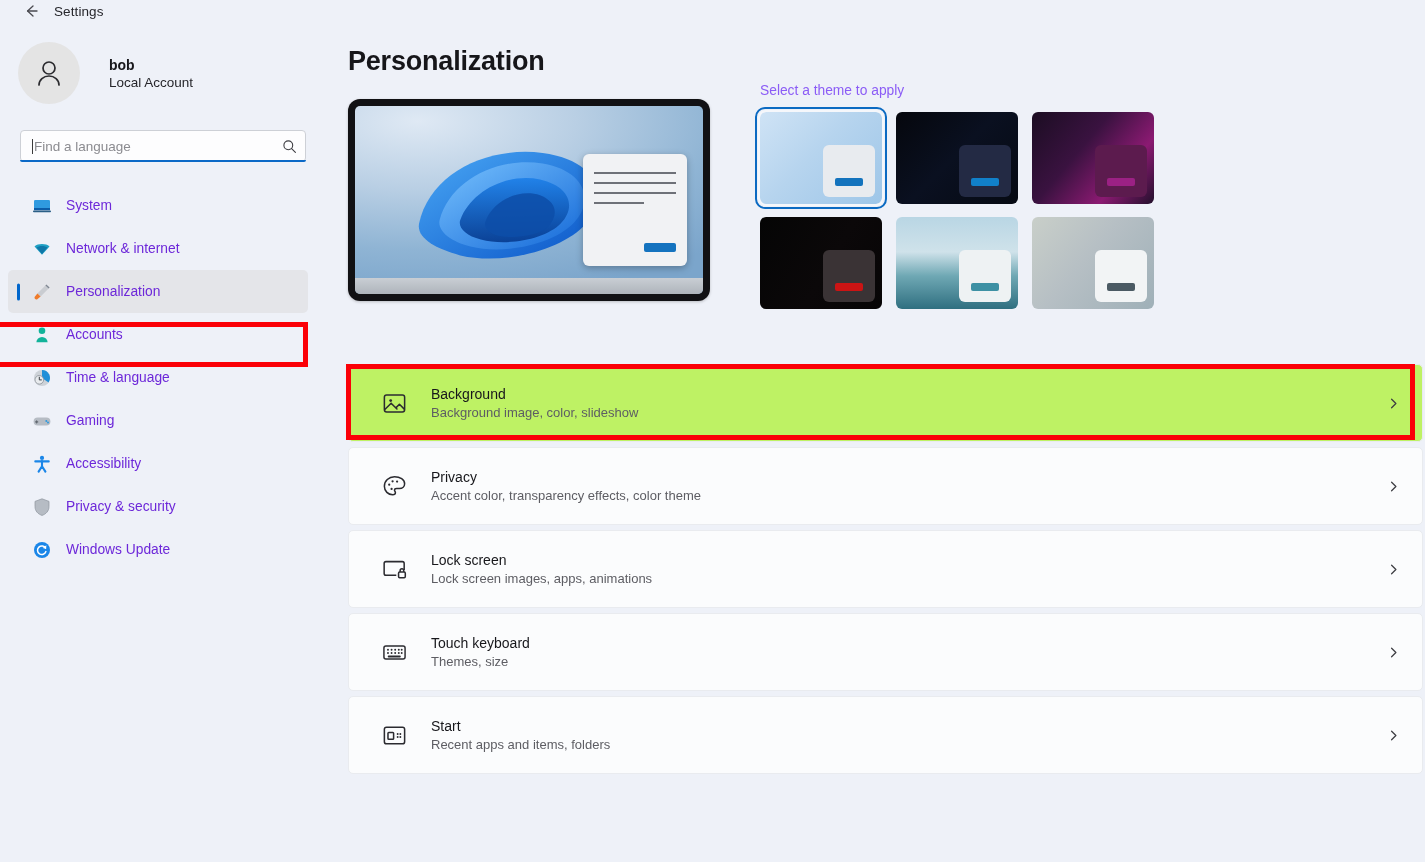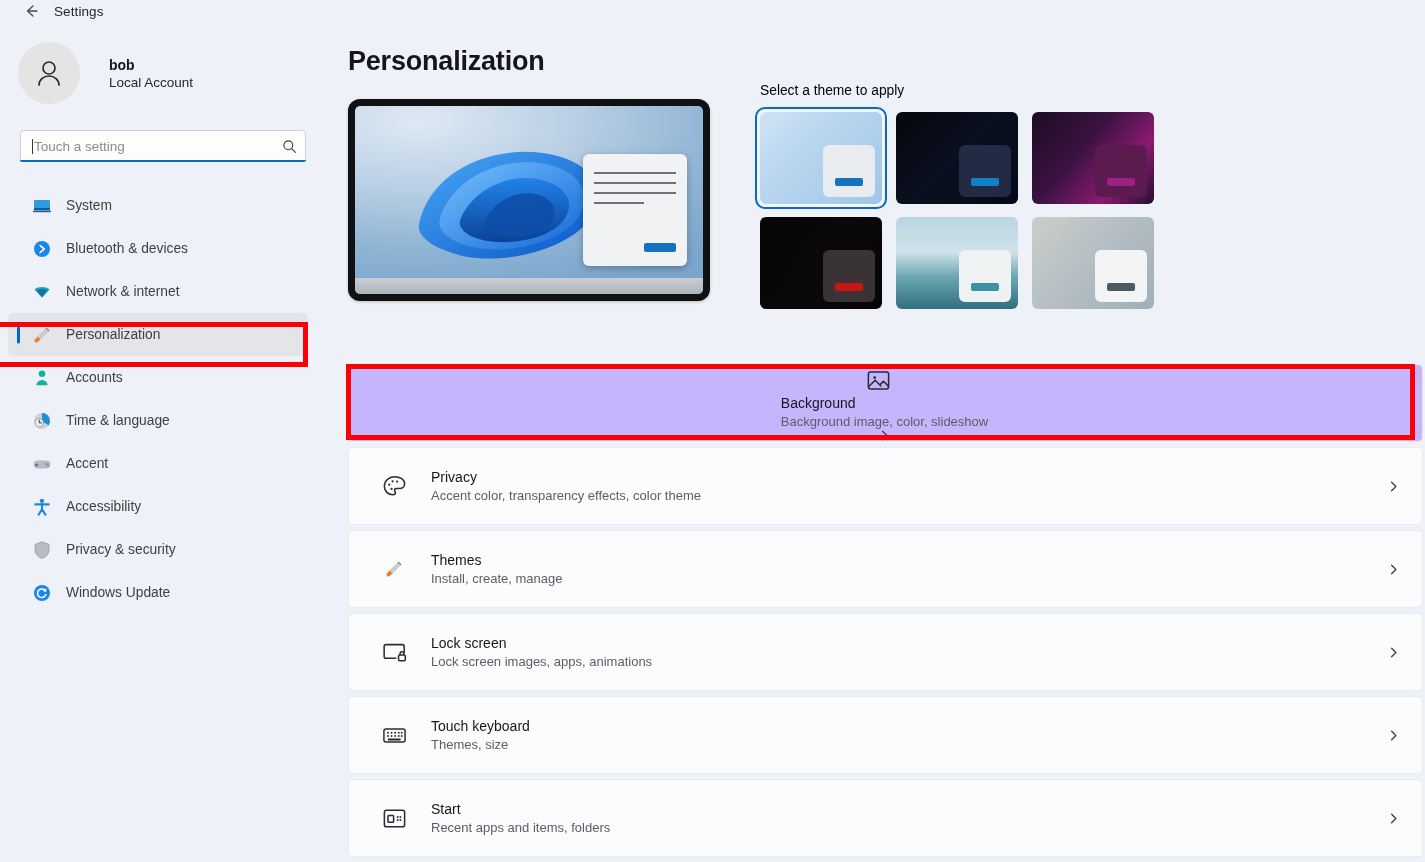--- a/index.html
+++ b/index.html
@@ -56,21 +56,21 @@
     border-radius: 5px; display: flex; align-items: center; gap: 14px;
     padding-left: 24px; cursor: default;
   }
   .nav-item.selected { background: #e4e5e9; }
   .nav-item .pill {
     position: absolute; left: 9px; top: 50%; transform: translateY(-50%);
     width: 3px; height: 17px; border-radius: 2px; background: #0066cc; display: none;
   }
   .nav-item.selected .pill { display: block; }
   .nav-icon { width: 20px; height: 20px; display: flex; align-items: center; justify-content: center; flex: 0 0 20px; }
-  .nav-label { font-size: 13.8px; color: #404040; }
+  .nav-label { font-size: 13.8px; color: #6d28d9; }
 
   
   .main { position: absolute; left: 330px; top: 22px; width: 1095px; height: 840px; }
   .page-title {
     font-size: 27px; font-weight: bold; color: #16161a;
     padding: 24px 0 0 18px; letter-spacing: -.2px;
   }
 
   
   .top-area { position: relative; height: 240px; margin-top: 22px; }
@@ -100,21 +100,21 @@
   .dialog-card .l2 { top: 28px; width: 82px; }
   .dialog-card .l3 { top: 38px; width: 82px; }
   .dialog-card .l4 { top: 48px; width: 50px; }
   .dialog-card .btn {
     position: absolute; right: 11px; bottom: 14px; width: 32px; height: 9px;
     border-radius: 2px; background: #1573bf;
   }
 
   
   .theme-panel { position: absolute; left: 430px; top: -16px; width: 400px; }
-  .theme-title { font-size: 13.8px; color: #000000; margin-bottom: 14px; }
+  .theme-title { font-size: 13.8px; color: #8b5cf6; margin-bottom: 14px; }
   .theme-grid { display: grid; grid-template-columns: repeat(3, 122px); gap: 13px 14px; }
   .theme-cell {
     position: relative; width: 122px; height: 92px; border-radius: 7px; cursor: pointer;
   }
   .theme-cell .ring {
     position: absolute; inset: -5px; border: 2px solid #0b6ac2; border-radius: 10px; display: none;
   }
   .theme-cell.selected .ring { display: block; }
   .theme-cell .inner-gap {
     position: absolute; inset: -2px; border: 2px solid #f5f7fb; border-radius: 8px; display: none;
@@ -130,21 +130,21 @@
   .thumb-btn { width: 28px; height: 8px; border-radius: 2px; }
 
   
   .settings-list { position: absolute; left: 18px; top: 342px; width: 1075px; }
   .row {
     position: relative; height: 78px; background: #fbfcfd;
     border: 1px solid #e9ebef; border-radius: 5px;
     margin-bottom: 5px; display: flex; align-items: center; padding: 0 22px 0 20px;
     cursor: pointer;
   }
-  .row.highlighted { background: #c4b5fd; flex-direction: column; }
+  .row.highlighted { background: #bef264; }
   .row-icon {
     width: 30px; height: 30px; margin-left: 10px; margin-right: 22px;
     display: flex; align-items: center; justify-content: center; color: #2b2b30; flex: 0 0 30px;
   }
   .row-text { flex: 1; display: flex; flex-direction: column; gap: 3px; }
   .row-title { font-size: 14px; color: #17171b; }
   .row-sub { font-size: 13px; color: #5d5d63; }
   .chevron { width: 14px; height: 14px; color: #3d3d42; display: flex; align-items: center; justify-content: center; }
 
   
@@ -180,21 +180,21 @@
       </div>
       <div class="account-text">
         <div class="account-name">bob</div>
         <div class="account-type">Local Account</div>
       </div>
     </div>
 
     <div class="search-wrap">
       <div class="search-box">
         <div class="caret"></div>
-        <div class="search-placeholder">Touch a setting</div>
+        <div class="search-placeholder">Find a language</div>
         <div class="search-icon">
           <svg width="15" height="15" viewBox="0 0 15 15" fill="none" stroke="currentColor" stroke-width="1.1">
             <circle cx="6.3" cy="6.3" r="4.4"></circle>
             <path d="M9.6 9.6 L13.4 13.4" stroke-linecap="round"></path>
           </svg>
         </div>
         <div class="search-underline"></div>
       </div>
     </div>
 
@@ -205,29 +205,20 @@
               <rect x="2" y="4" width="16" height="10" rx="1.3" fill="#2f9ae0"></rect>
               <rect x="2" y="12" width="16" height="2.2" fill="#0c5ca8"></rect>
               <rect x="1" y="14.6" width="18" height="1.6" rx=".8" fill="#2b5f86"></rect>
             </svg>
           </span>
           <span class="nav-label">System</span>
         </div>
         <div class="nav-item">
           <span class="nav-icon">
             <svg width="20" height="20" viewBox="0 0 20 20">
-              <circle cx="10" cy="10" r="8" fill="#1a86e8"></circle>
-              <path d="M8 6.2 L12.3 9.6 L8.6 12.6 M8.6 7.4 L12.3 10.4 L8 13.8" fill="none" stroke="#fff" stroke-width="1.2" stroke-linejoin="round" stroke-linecap="round"></path>
-            </svg>
-          </span>
-          <span class="nav-label">Bluetooth &amp; devices</span>
-        </div>
-        <div class="nav-item">
-          <span class="nav-icon">
-            <svg width="20" height="20" viewBox="0 0 20 20">
               <path d="M2.5 7.5 C6 4.3 14 4.3 17.5 7.5 L10 15.8 Z" fill="#1fa0c4"></path>
               <path d="M4.5 8.6 C7.2 6.4 12.8 6.4 15.5 8.6 L10 15 Z" fill="#0f77a8"></path>
             </svg>
           </span>
           <span class="nav-label">Network &amp; internet</span>
         </div>
         <div class="nav-item selected">
           <span class="pill"></span>
           <span class="nav-icon">
             <svg width="20" height="20" viewBox="0 0 20 20">
@@ -261,21 +252,21 @@
         <div class="nav-item">
           <span class="nav-icon">
             <svg width="20" height="20" viewBox="0 0 20 20">
               <rect x="1.6" y="6.4" width="16.8" height="8.2" rx="4.1" fill="#b6bcc4"></rect>
               <rect x="4.1" y="9.3" width="1.1" height="3.2" rx=".5" fill="#5f666e"></rect>
               <rect x="3.05" y="10.35" width="3.2" height="1.1" rx=".5" fill="#5f666e"></rect>
               <circle cx="14.3" cy="9.9" r="1" fill="#2f9ae0"></circle>
               <circle cx="16" cy="11.6" r="1" fill="#2f9ae0"></circle>
             </svg>
           </span>
-          <span class="nav-label">Accent</span>
+          <span class="nav-label">Gaming</span>
         </div>
         <div class="nav-item">
           <span class="nav-icon">
             <svg width="20" height="20" viewBox="0 0 20 20">
               <circle cx="10" cy="3.9" r="2.1" fill="#1a86e8"></circle>
               <path d="M3.3 7.4 H16.7" stroke="#1a86e8" stroke-width="2.1" stroke-linecap="round"></path>
               <path d="M10 7 V12.3 M10 12.3 L6.6 17.6 M10 12.3 L13.4 17.6" stroke="#1a86e8" stroke-width="2.1" fill="none" stroke-linecap="round"></path>
             </svg>
           </span>
           <span class="nav-label">Accessibility</span>
@@ -424,38 +415,20 @@
             <span class="row-sub">Accent color, transparency effects, color theme</span>
           </span>
           <span class="chevron">
             <svg width="13" height="13" viewBox="0 0 13 13" fill="none" stroke="currentColor" stroke-width="1.25">
               <path d="M4.6 2.2 L8.9 6.5 L4.6 10.8" stroke-linecap="round" stroke-linejoin="round"></path>
             </svg>
           </span>
         </div>
         <div class="row">
           <span class="row-icon">
-            <svg width="20" height="20" viewBox="0 0 20 20">
-              <path d="M13.4 3.4 L16.6 6.6 L8.6 14.6 L5.4 11.4 Z" fill="#c9ccd1"></path>
-              <path d="M14.4 2.4 L17.6 5.6 L16.6 6.6 L13.4 3.4 Z" fill="#7f8792"></path>
-              <path d="M5.4 11.4 L8.6 14.6 L5 17.4 C3.6 17.9 2.1 16.4 2.6 15 Z" fill="#ef7b2a"></path>
-            </svg>
-          </span>
-          <span class="row-text">
-            <span class="row-title">Themes</span>
-            <span class="row-sub">Install, create, manage</span>
-          </span>
-          <span class="chevron">
-            <svg width="13" height="13" viewBox="0 0 13 13" fill="none" stroke="currentColor" stroke-width="1.25">
-              <path d="M4.6 2.2 L8.9 6.5 L4.6 10.8" stroke-linecap="round" stroke-linejoin="round"></path>
-            </svg>
-          </span>
-        </div>
-        <div class="row">
-          <span class="row-icon">
             <svg width="27" height="27" viewBox="0 0 24 24" fill="none" stroke="currentColor" stroke-width="1.35">
               <path d="M20.6 12.4 V6.6 a1.6 1.6 0 0 0-1.6-1.6 H4.4 A1.6 1.6 0 0 0 2.8 6.6 V15.5 a1.6 1.6 0 0 0 1.6 1.6 H13.6"></path>
               <rect x="15.6" y="14.3" width="6" height="5" rx="1"></rect>
               <path d="M17 14.3 V12.9 a1.6 1.6 0 0 1 3.2 0 V14.3"></path>
             </svg>
           </span>
           <span class="row-text">
             <span class="row-title">Lock screen</span>
             <span class="row-sub">Lock screen images, apps, animations</span>
           </span>

